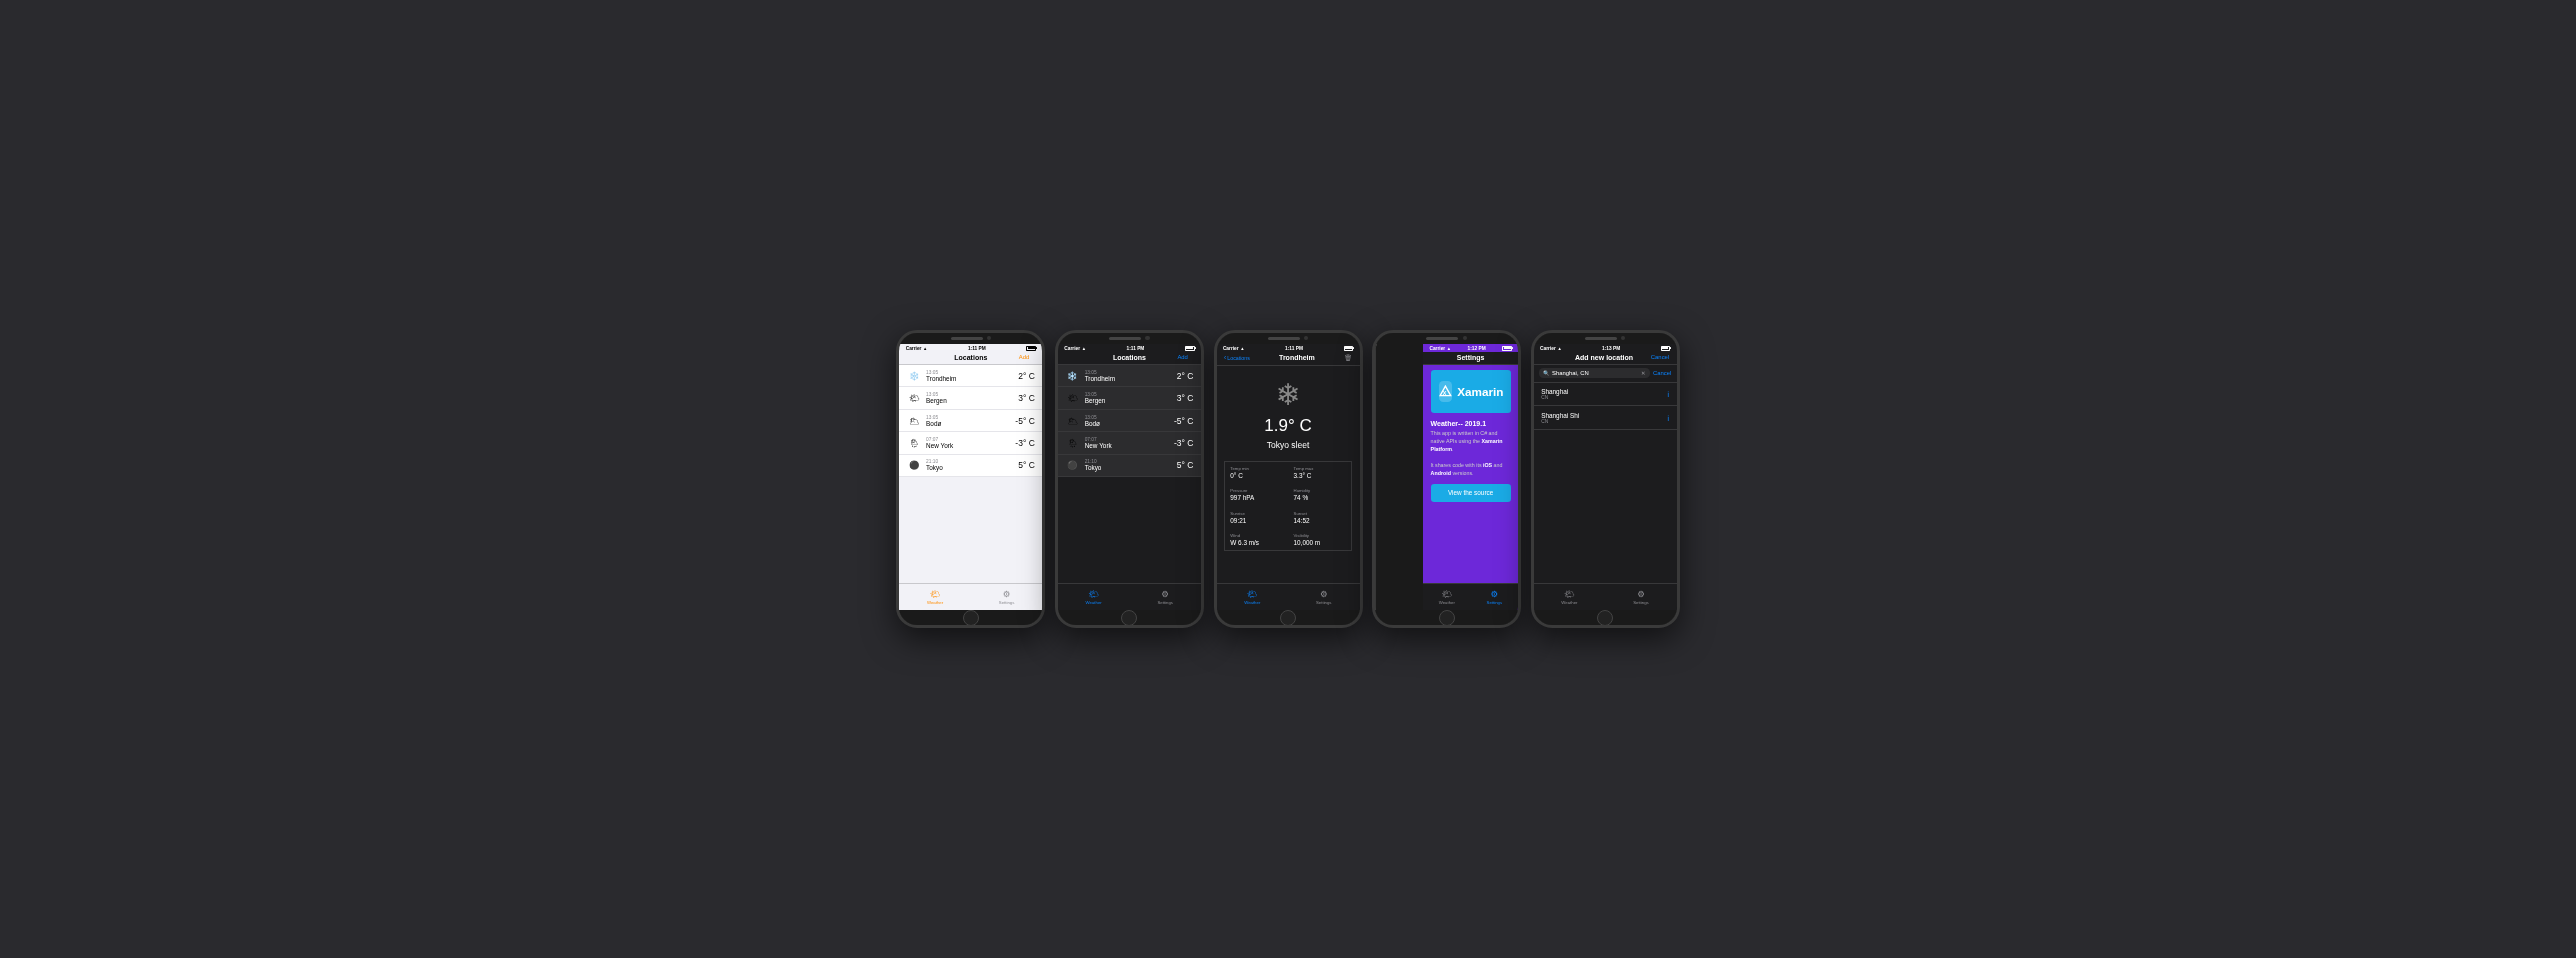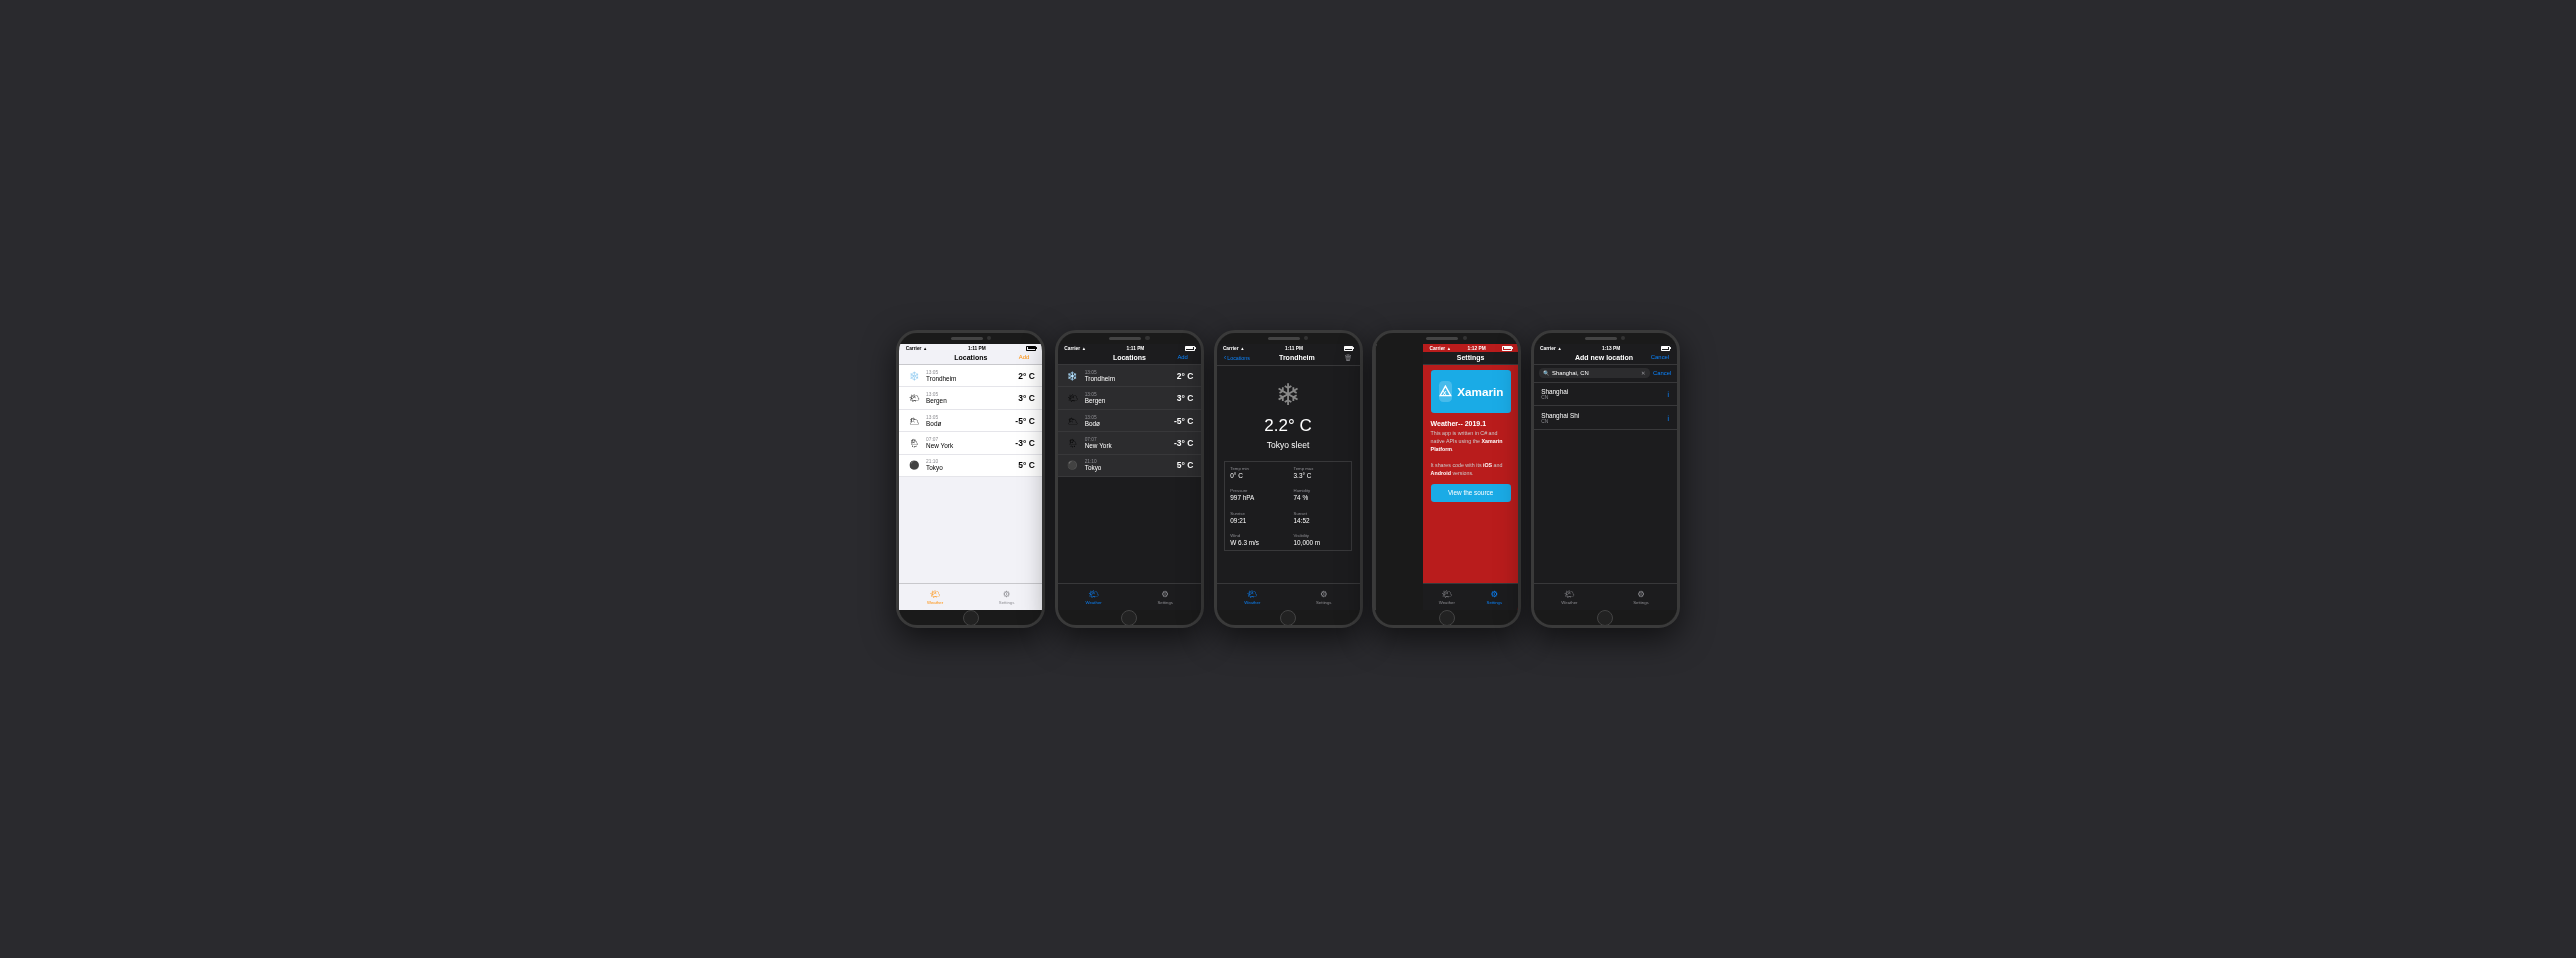--- a/index.html
+++ b/index.html
@@ -54,21 +54,21 @@
     .phone-screen {
       flex: 1;
       display: flex;
       flex-direction: column;
       overflow: hidden;
     }
     
     .phone-light .phone-screen { background: #f2f2f7; }
     .phone-dark .phone-screen { background: #1c1c1e; }
     .phone-detail .phone-screen { background: #1c1c1e; }
-    .phone-settings .phone-screen { background: #b91c1c; margin-left: 48px; }
+    .phone-settings .phone-screen { background: #6d28d9; margin-left: 48px; }
     .phone-add .phone-screen { background: #1c1c1e; }
 
     
     .status-bar {
       display: flex;
       justify-content: space-between;
       align-items: center;
       padding: 2.1px 6.4px 1.1px;
       font-size: 4.8px;
       font-weight: 600;
@@ -163,21 +163,21 @@
       align-items: center;
       justify-content: center;
       font-size: 8.5px;
       margin-right: 4.3px;
     }
     .location-info { flex: 1; }
     .location-time { font-size: 4.8px; color: #8e8e93; }
     .location-name { font-size: 6.4px; font-weight: 500; }
     .location-name-light { color: #000; }
     .location-name-dark { color: #fff; }
-    .location-temp { font-size: 8.5px; font-weight: 700; }
+    .location-temp { font-size: 8.5px; font-weight: 400; }
     .location-temp-light { color: #000; }
     .location-temp-dark { color: #fff; }
 
     
     .tab-bar {
       display: flex;
       height: 27px;
       border-top: 0.3px solid;
       flex-shrink: 0;
     }
@@ -535,21 +535,21 @@
       <div class="nav-bar nav-bar-dark">
         <div class="nav-back">
           <span class="nav-back-icon">‹</span>
           <span>Locations</span>
         </div>
         <span class="nav-title nav-title-dark">Trondheim</span>
         <span style="color:#8e8e93;font-size:6.4px">🗑</span>
       </div>
       <div class="detail-content">
         <div style="font-size:30px;color:#888;margin-bottom:4.3px;text-shadow:none">❄</div>
-        <div class="detail-temp">2.2° C</div>
+        <div class="detail-temp">1.9° C</div>
         <div class="detail-condition">Tokyo sleet</div>
         <div class="detail-grid">
           <div class="detail-cell">
             <div class="detail-cell-label">Temp min</div>
             <div class="detail-cell-value">0° C</div>
           </div>
           <div class="detail-cell">
             <div class="detail-cell-label">Temp max</div>
             <div class="detail-cell-value">3.3° C</div>
           </div>

